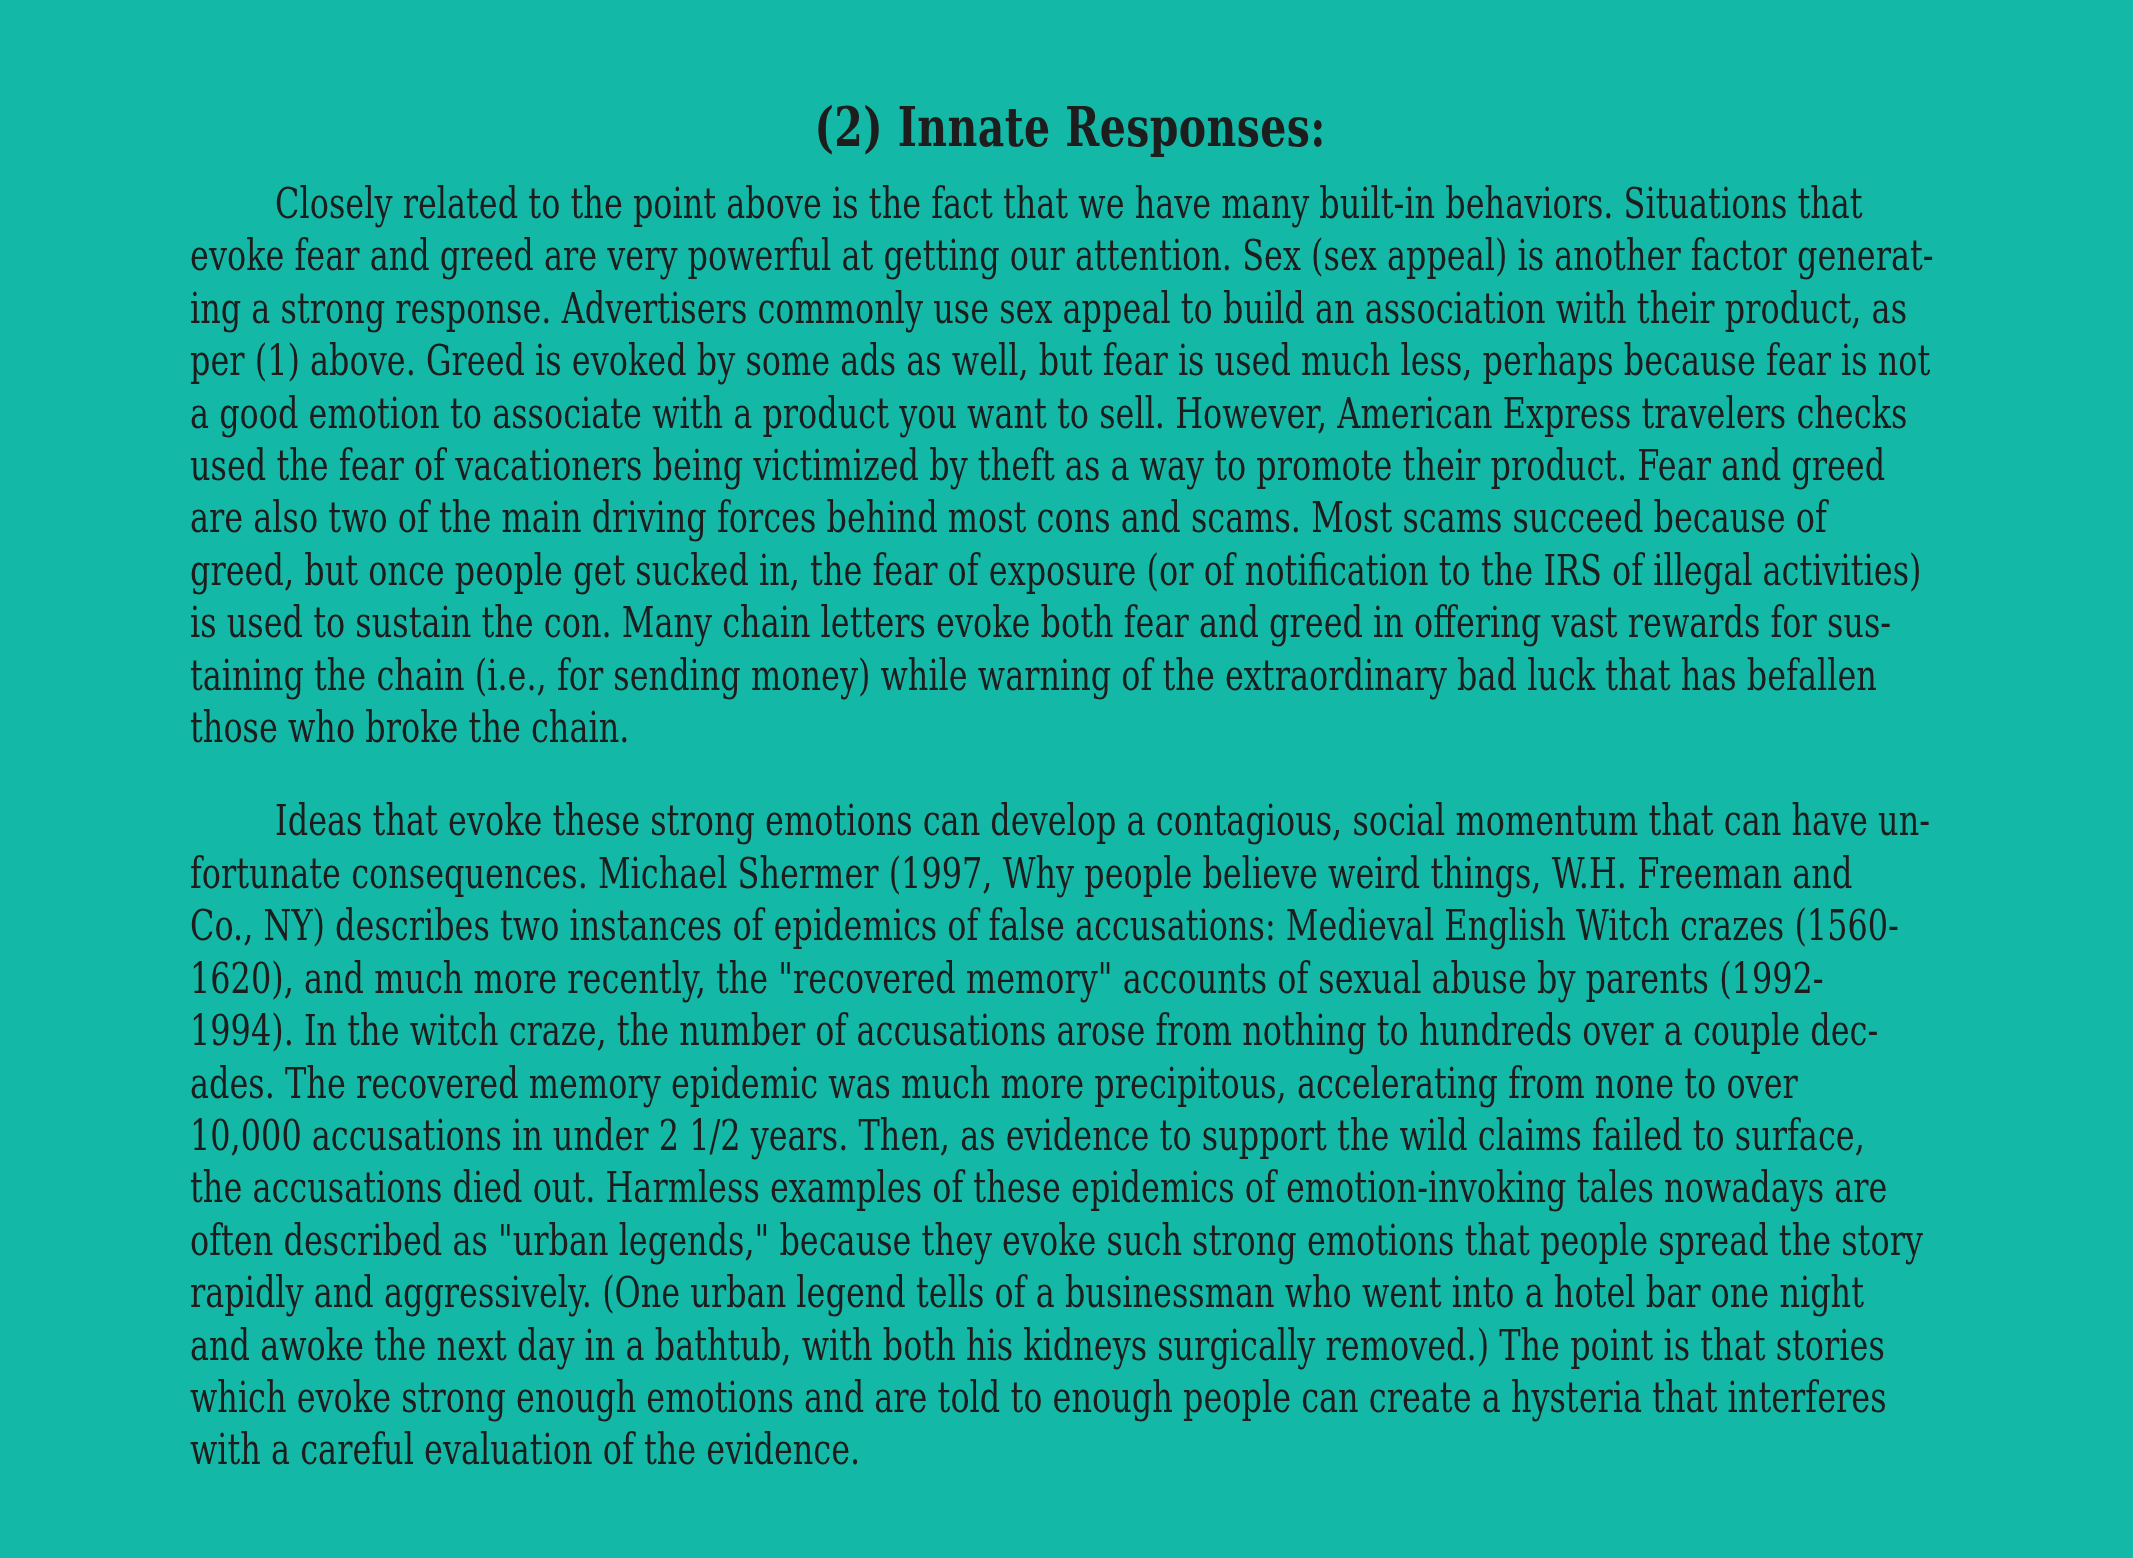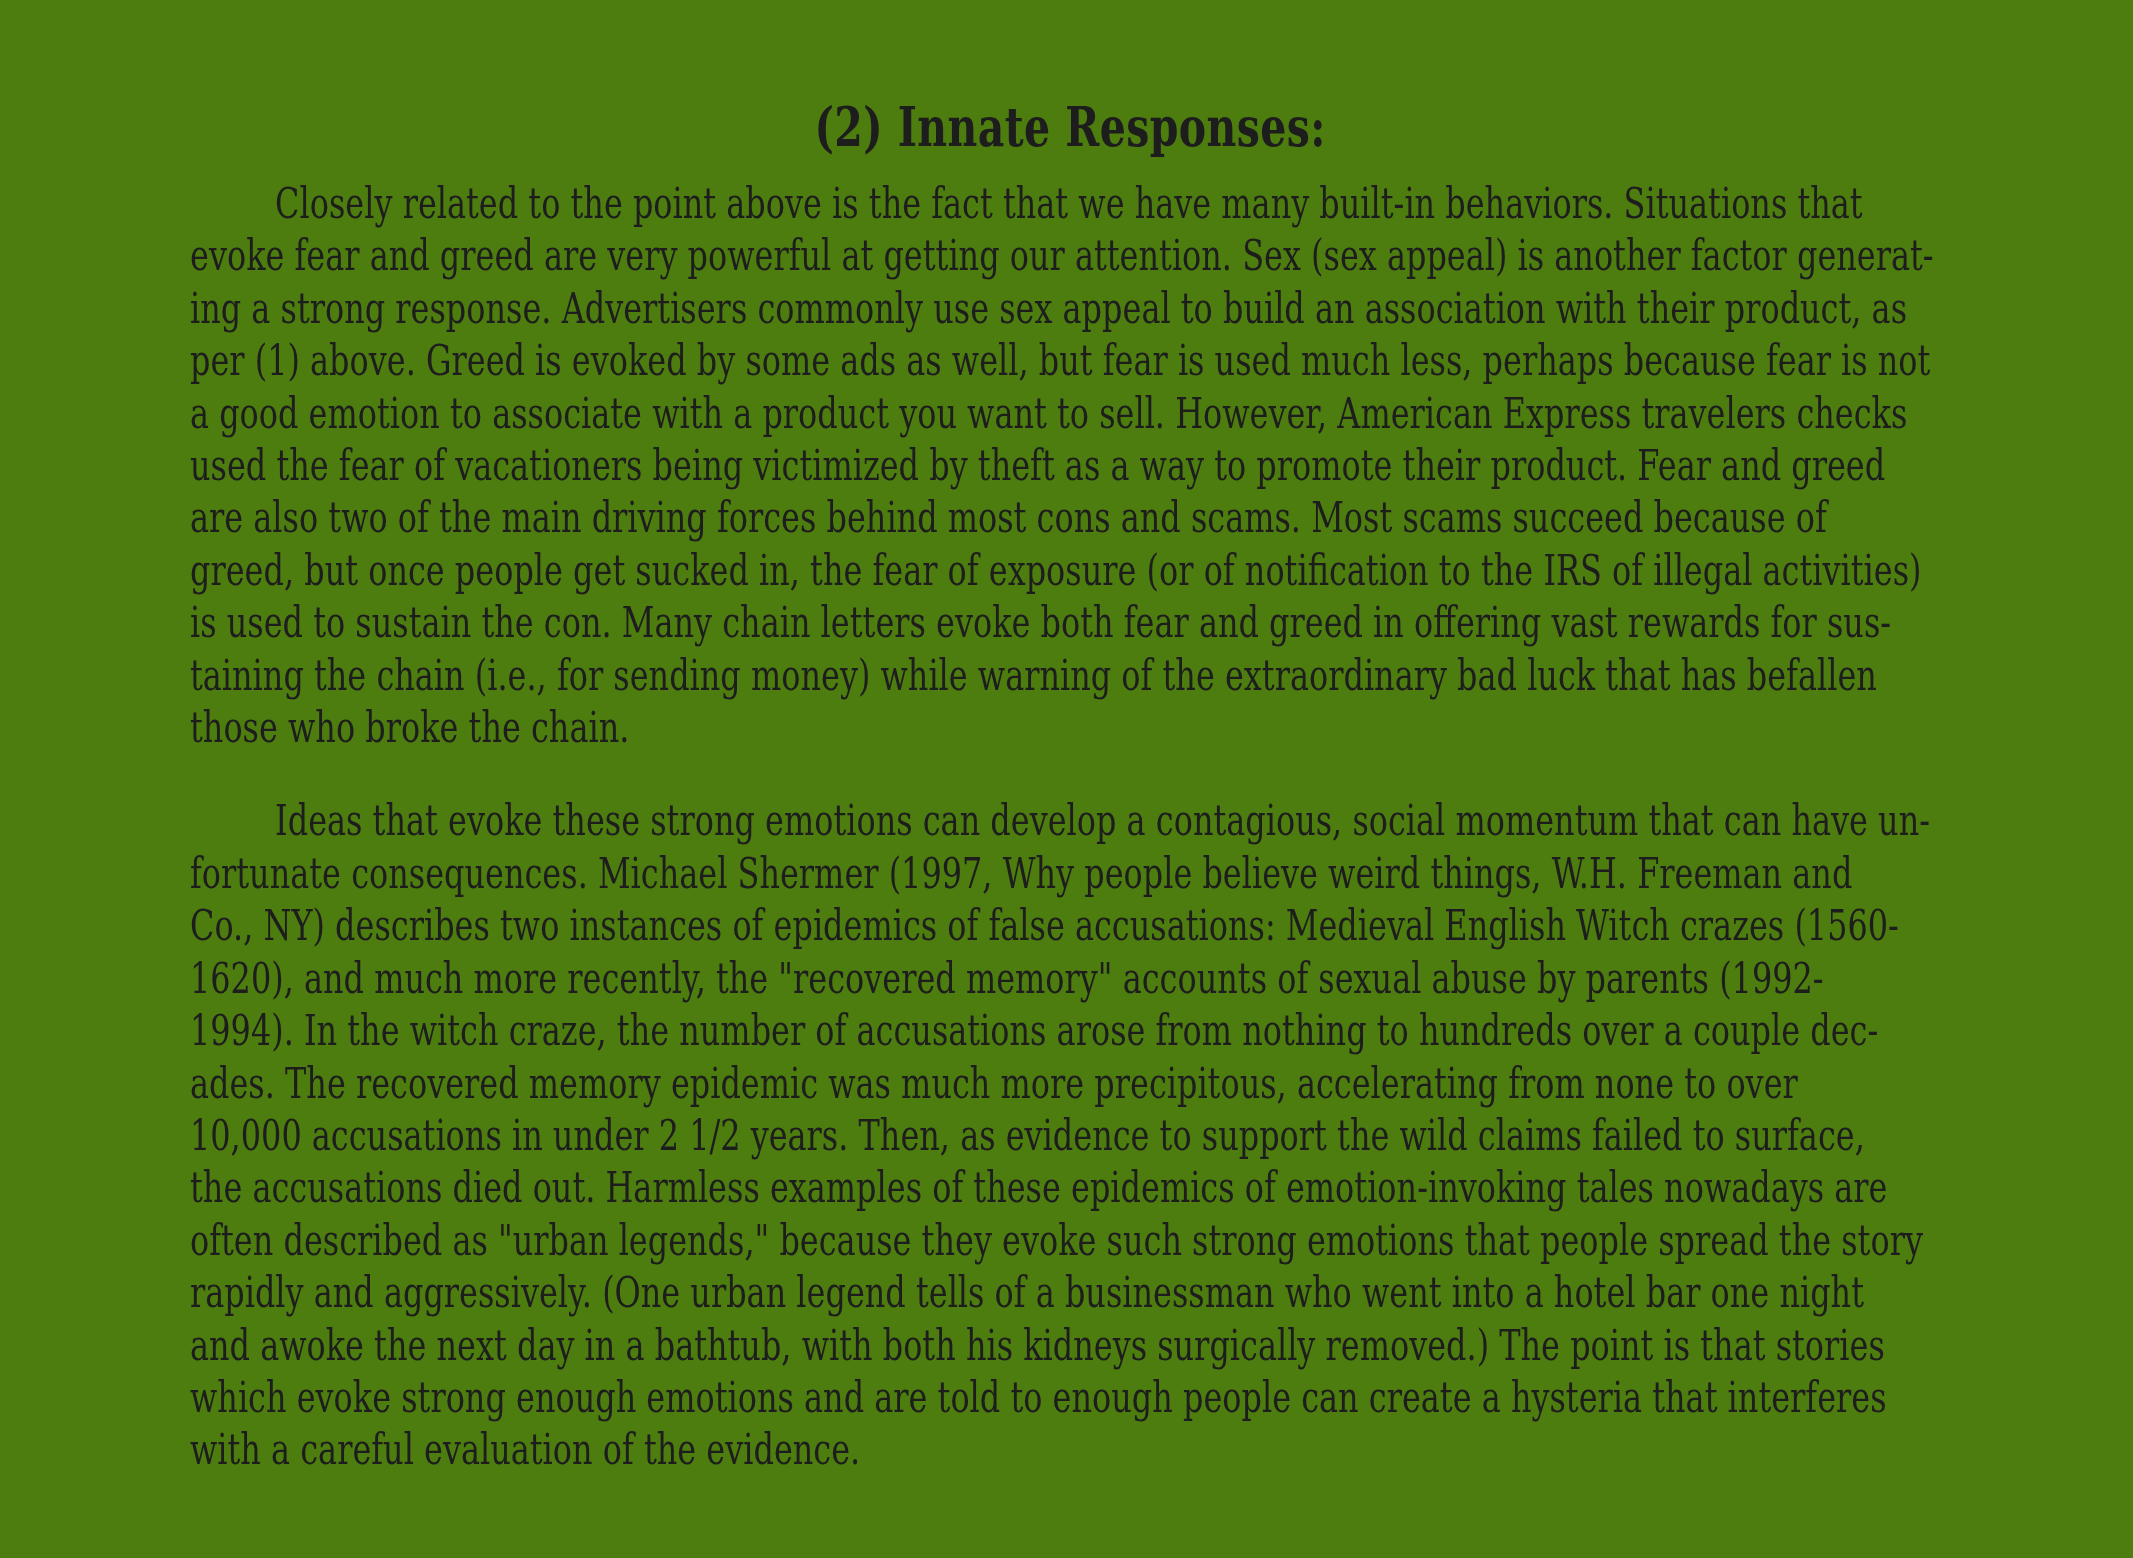--- a/index.html
+++ b/index.html
@@ -11,21 +11,21 @@
     width: 2133px;
     height: 1558px;
     overflow: hidden;
     font-family: "DejaVu Serif", "Liberation Serif", serif;
     color: #1d1d1d;
   }
   .page {
     position: relative;
     width: 2133px;
     height: 1558px;
-    background: #4d7c0f;
+    background: #14b8a6;
   }
   
   .text-column {
     position: absolute;
     left: 190px;
     top: 100px;
     width: 2316px;
     transform: scaleX(0.76);
     transform-origin: top left;
   }

